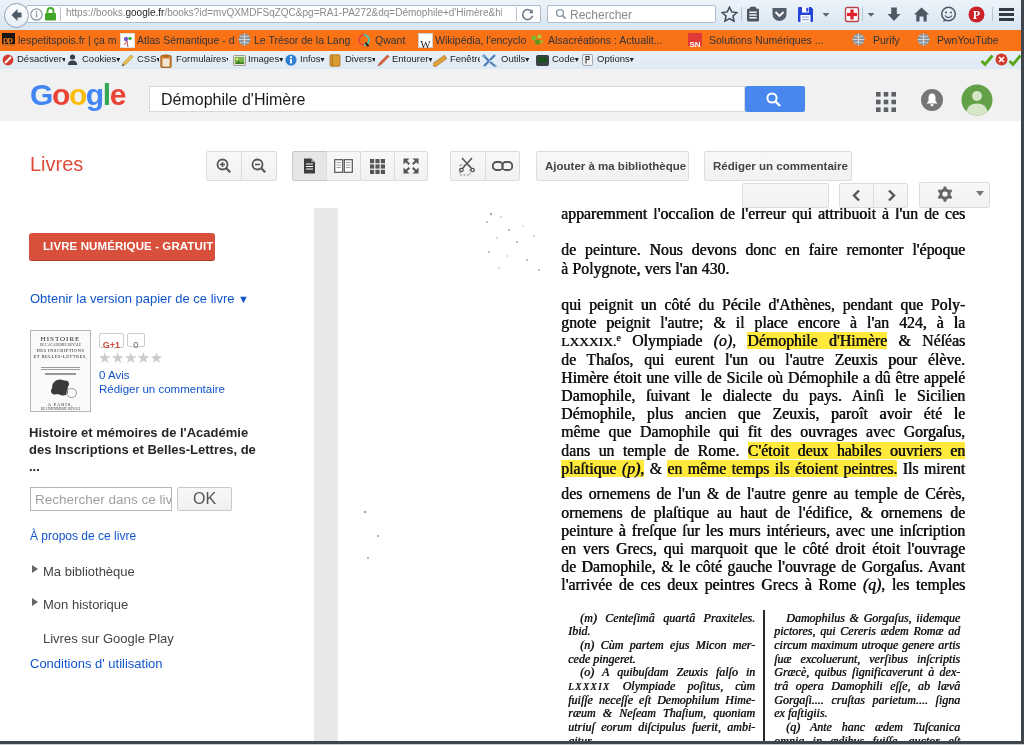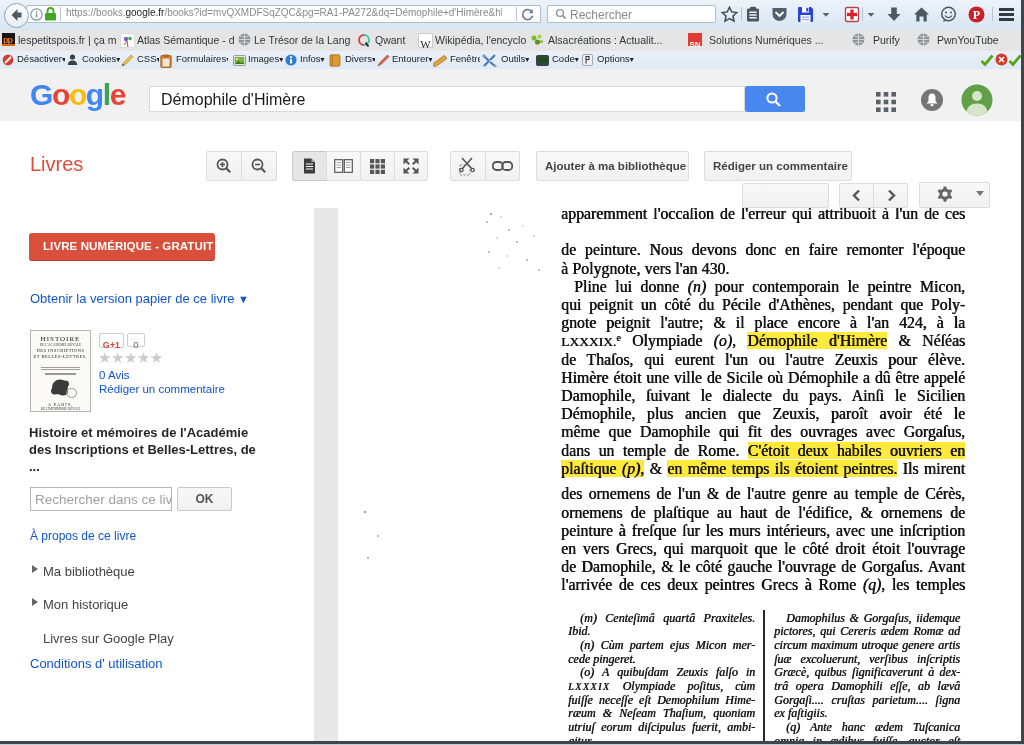--- a/index.html
+++ b/index.html
@@ -1,19 +1,19 @@
 <!DOCTYPE html>
 <html><head><meta charset="utf-8">
 <style>
 html,body{margin:0;padding:0;}
 body{width:1024px;height:745px;position:relative;overflow:hidden;font-family:"Liberation Sans",sans-serif;background:#fff;}
 .abs{position:absolute;}
 
 #row1{left:0;top:0;width:1024px;height:30px;background:linear-gradient(#ecf3fa,#d8e5f2);}
-#row2{left:0;top:30px;width:1024px;height:21px;background:#e5e5e5;}
+#row2{left:0;top:30px;width:1024px;height:21px;background:#f97316;}
 #row3{left:0;top:51px;width:1024px;height:18px;background:linear-gradient(#e9f0f8,#dfe9f4);border-bottom:1px solid #b5c2d1;}
 .field{background:#fff;border:1px solid #aebccb;border-radius:2px;}
 .sep1{width:1px;background:#b7c3d1;}
 .bmtext{font-size:10.5px;color:#30343c;white-space:nowrap;overflow:hidden;height:14px;}
 .wdtext{font-size:9.5px;color:#222;white-space:nowrap;overflow:hidden;height:13px;}
 
 #ghead{left:0;top:69px;width:1024px;height:52px;background:#f1f1f1;border-bottom:1px solid #e7e7e7;}
 .glogo{font-size:30px;font-weight:bold;letter-spacing:-1.4px;}
 
 .gbtn{position:absolute;background:linear-gradient(#f8f8f8,#f1f1f1);border:1px solid #dcdcdc;border-radius:2px;box-sizing:border-box;}
@@ -430,21 +430,21 @@
 
   <div class="abs" style="left:99px;top:125px;width:23px;height:13px;background:#fff;border:1px solid #ccc;border-radius:2px;text-align:center;"><span style="font-size:9px;font-weight:bold;color:#d0473b;line-height:12px;">G+1</span></div>
   <div class="abs" style="left:127px;top:125px;width:16px;height:12px;background:#fff;border:1px solid #ccc;border-radius:2px;text-align:center;"><span style="font-size:9.5px;color:#666;line-height:11px;">0</span></div>
   <div class="abs" style="left:98px;top:141px;font-size:15px;color:#ccc;letter-spacing:-0.5px;">★★★★★</div>
   <div class="abs link" style="left:99px;top:161px;font-size:11.5px;">0 Avis</div>
   <div class="abs link" style="left:99px;top:175px;font-size:11.5px;">Rédiger un commentaire</div>
 
   <div class="abs" style="left:29px;top:216px;width:230px;font-size:13px;font-weight:bold;color:#262626;line-height:17.2px;">Histoire et mémoires de l'Académie<br>des Inscriptions et Belles-Lettres, de<br>...</div>
 
   <div class="abs" style="left:30px;top:279px;width:142px;height:24px;background:#fff;border:1px solid #b5b5b5;box-sizing:border-box;overflow:hidden;"><span style="font-size:13.5px;color:#a0a0a0;line-height:23px;margin-left:4px;white-space:nowrap;">Rechercher dans ce livre</span></div>
-  <div class="abs" style="left:177px;top:279px;width:55px;height:24px;background:linear-gradient(#f8f8f8,#f0f0f0);border:1px solid #c9c9c9;border-radius:2px;box-sizing:border-box;text-align:center;"><span style="font-size:12px;font-weight:bold;color:#555;line-height:22px;">OK</span></div>
+  <div class="abs" style="left:177px;top:279px;width:55px;height:24px;background:linear-gradient(#f8f8f8,#f0f0f0);border:1px solid #c9c9c9;border-radius:2px;box-sizing:border-box;text-align:center;"><span style="font-size:16px;font-weight:normal;color:#555;line-height:22px;">OK</span></div>
   <div class="abs link" style="left:30px;top:321px;font-size:12px;">À propos de ce livre</div>
   <div class="abs" style="left:32px;top:357px;width:0;height:0;border-top:4.5px solid transparent;border-bottom:4.5px solid transparent;border-left:6px solid #666;"></div>
   <div class="abs" style="left:43px;top:356px;font-size:13px;color:#444;">Ma bibliothèque</div>
   <div class="abs" style="left:32px;top:390px;width:0;height:0;border-top:4.5px solid transparent;border-bottom:4.5px solid transparent;border-left:6px solid #666;"></div>
   <div class="abs" style="left:43px;top:389px;font-size:13px;color:#444;">Mon historique</div>
   <div class="abs" style="left:43px;top:423px;font-size:13px;color:#444;">Livres sur Google Play</div>
   <div class="abs link" style="left:30px;top:448px;font-size:13px;">Conditions d' utilisation</div>
 </div>
 <div class="abs" id="scanarea" style="left:274px;top:208px;width:747px;height:533px;background:#fff;overflow:hidden;margin-left:40px;">
   <div class="abs" style="left:0;top:0;width:24px;height:533px;background:#e8e8e8;"></div>
@@ -475,21 +475,20 @@
       <g fill="#a5a5a5">
         <circle cx="5" cy="4" r="1.3"></circle>
         <circle cx="18" cy="28" r="1.0"></circle>
         <circle cx="8" cy="50" r="1.1"></circle>
       </g>
     </svg>
 
   <div class="jl mt" style="top:-3.1px;">apparemment l'occaſion de l'erreur qui attribuoit à l'un de ces</div>
   <div class="jl mt" style="top:33.3px;">de peinture. Nous devons donc en faire remonter l'époque</div>
   <div class="pl mt" style="top:51.5px;">à Polygnote, vers l'an 430.</div>
-  <div class="jl mt" style="top:69.7px;text-indent:13px;">Pline lui donne <i>(n)</i> pour contemporain le peintre Micon,</div>
   <div class="jl mt" style="top:87.9px;">qui peignit un côté du Pécile d'Athènes, pendant que Poly-</div>
   <div class="jl mt" style="top:106.1px;">gnote peignit l'autre; &amp; il place encore à l'an 424, à la</div>
   <div class="jl mt" style="top:124.3px;"><span style="font-size:13.5px;">LXXXIX.</span><span style="font-size:10px;position:relative;top:-5px;">e</span> Olympiade <i>(o)</i>, <span class="hl">Démophile d'Himère</span> &amp; Néſéas</div>
   <div class="jl mt" style="top:142.5px;">de Thaſos, qui eurent l'un ou l'autre Zeuxis pour élève.</div>
   <div class="jl mt" style="top:160.7px;">Himère étoit une ville de Sicile où Démophile a dû être appelé</div>
   <div class="jl mt" style="top:178.9px;">Damophile, ſuivant le dialecte du pays. Ainſi le Sicilien</div>
   <div class="jl mt" style="top:197.1px;">Démophile, plus ancien que Zeuxis, paroît avoir été le</div>
   <div class="jl mt" style="top:215.3px;">même que Damophile qui fit des ouvrages avec Gorgaſus,</div>
   <div class="jl mt" style="top:233.5px;">dans un temple de Rome. <span class="hl">C'étoit deux habiles ouvriers en</span></div>
   <div class="jl mt" style="top:251.7px;"><span class="hl">plaſtique <i>(p)</i>,</span> &amp; <span class="hl">en même temps ils étoient peintres.</span> Ils mirent</div>

